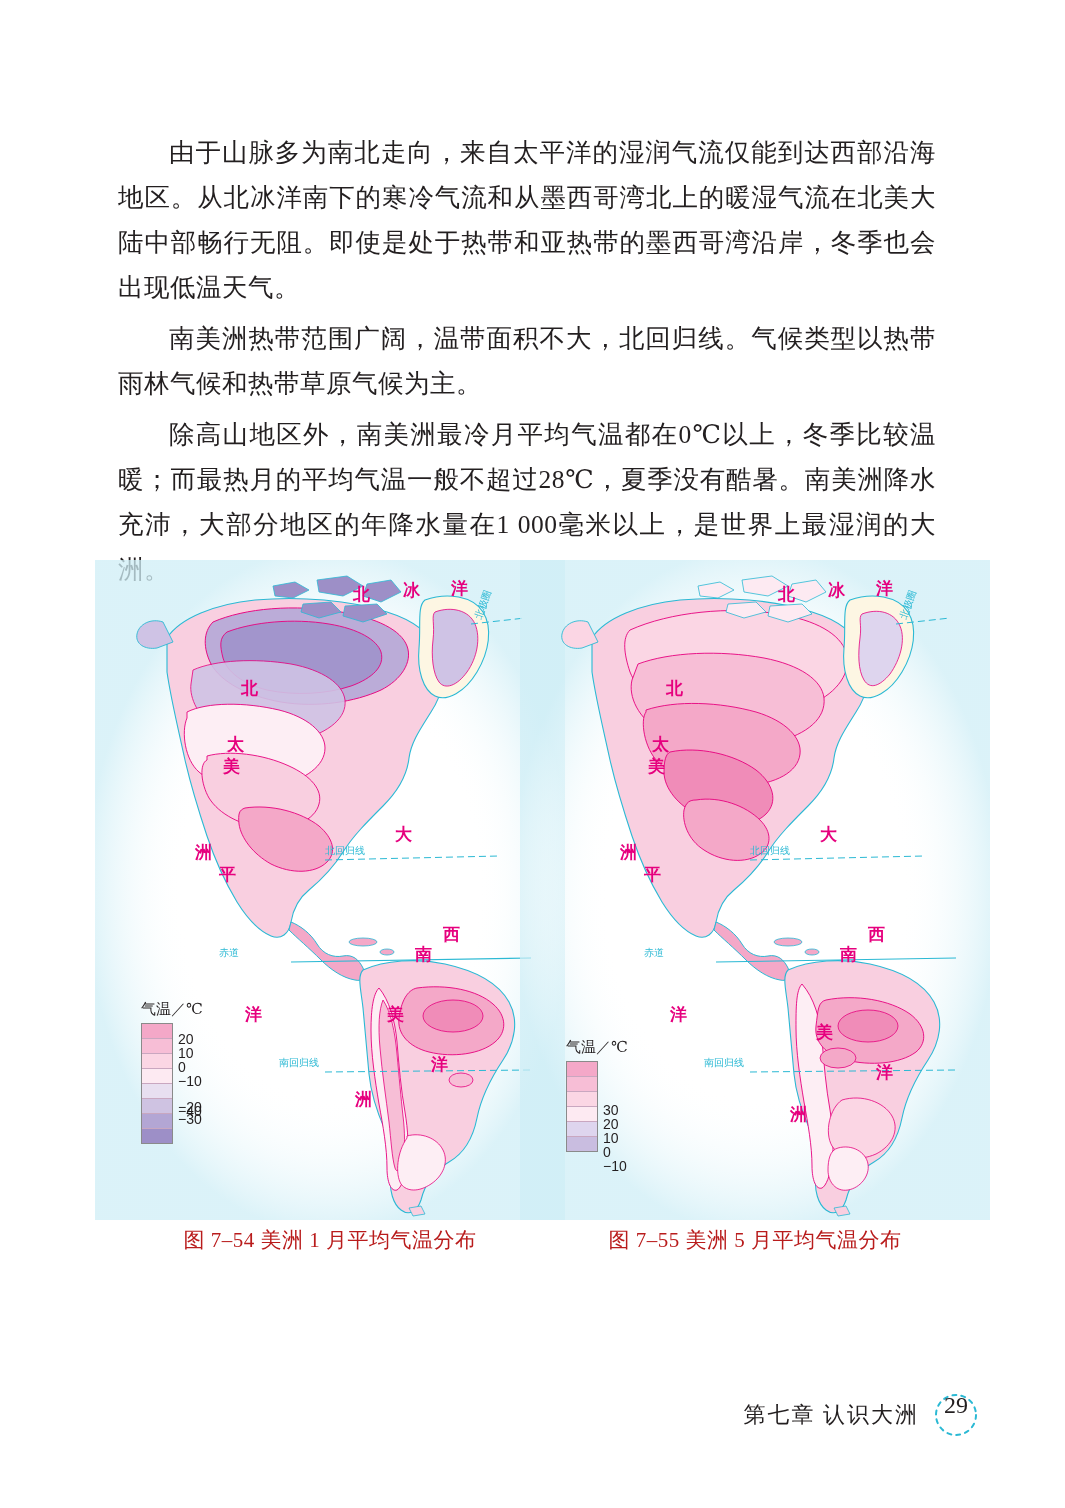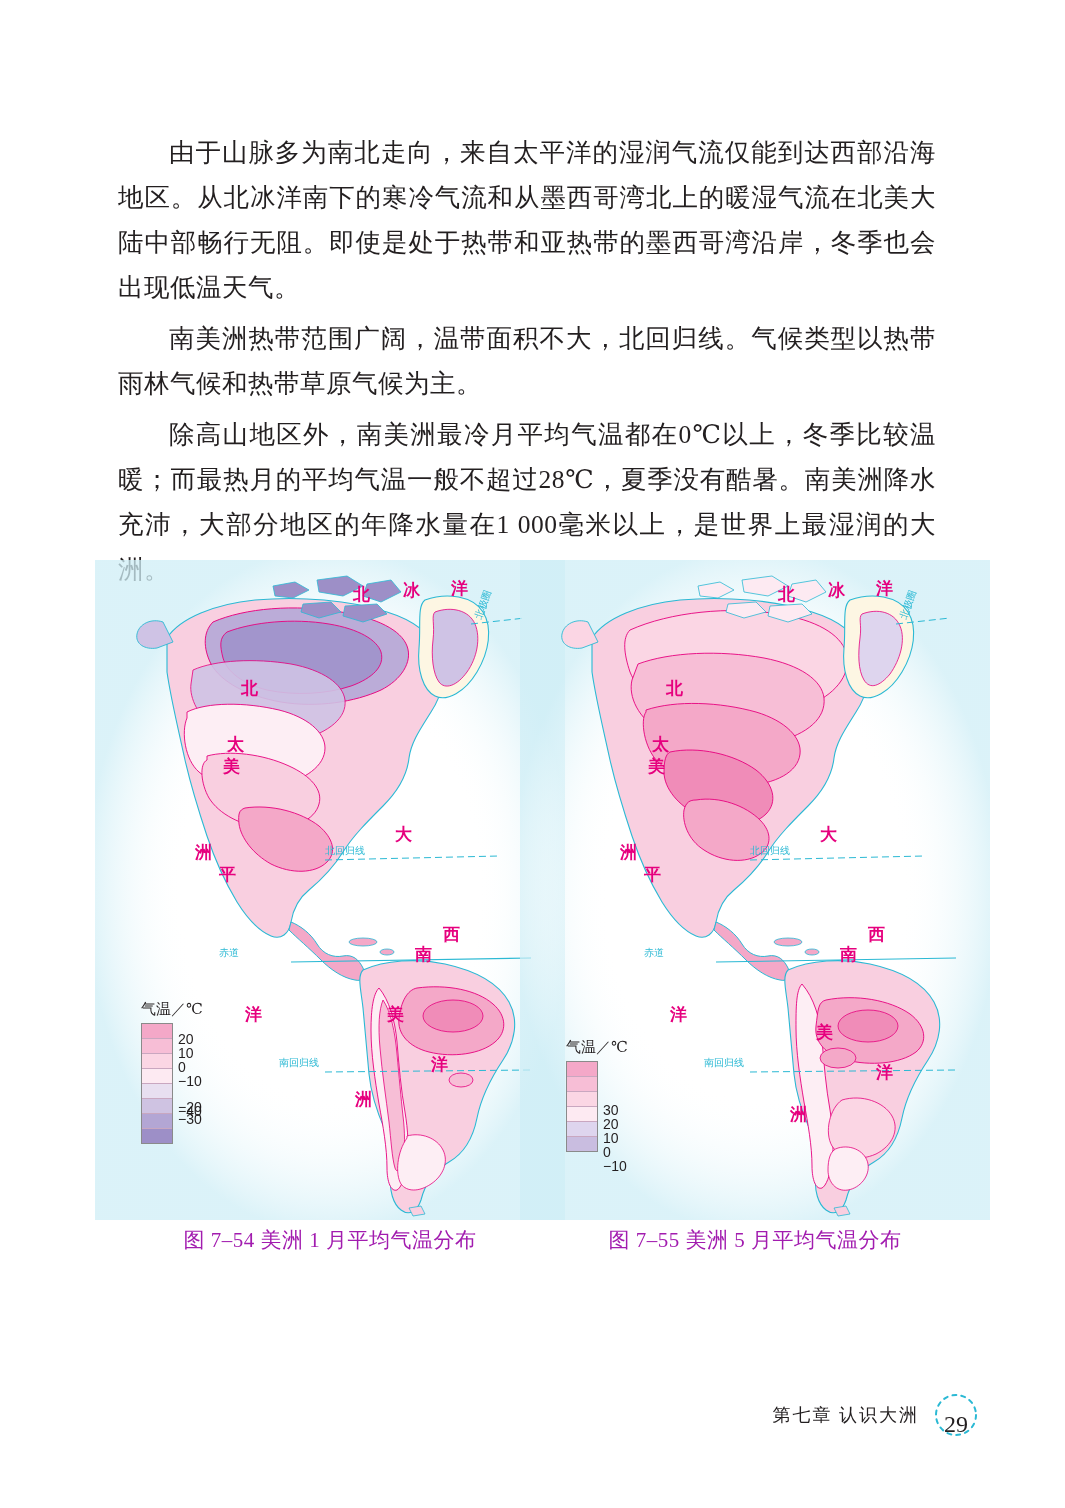--- a/index.html
+++ b/index.html
@@ -60,21 +60,21 @@
   .map-canvas svg { display: block; }
 
   .fig-caption {
     position: absolute;
     top: 666px;
     left: 0;
     width: 470px;
     text-align: center;
     font-size: 21px;
     letter-spacing: 0.5px;
-    color: #a21caf;
+    color: #b91c1c;
     font-family: "Liberation Serif", "DejaVu Serif", serif;
   }
 
   
   .legend {
     position: absolute;
     font-family: "Liberation Sans", sans-serif;
   }
   .legend-title {
     font-size: 15px;
@@ -114,32 +114,32 @@
   
   .footer {
     position: absolute;
     right: 86px;
     bottom: 70px;
     display: flex;
     align-items: center;
     gap: 14px;
   }
   .footer-text {
-    font-size: 18px;
+    font-size: 22px;
     letter-spacing: 2px;
     color: #231f20;
     font-family: "Liberation Serif", "DejaVu Serif", serif;
     margin-left: 15px;
   }
   .page-number-wrap {
     position: relative;
     width: 46px;
     height: 46px;
     display: flex;
-    align-items: flex-end;
+    align-items: flex-start;
     justify-content: center;
   }
   .page-number-wrap .ring {
     position: absolute;
     left: 0; top: 0;
     width: 46px; height: 46px;
   }
   .page-number {
     position: relative;
     font-size: 24px;

